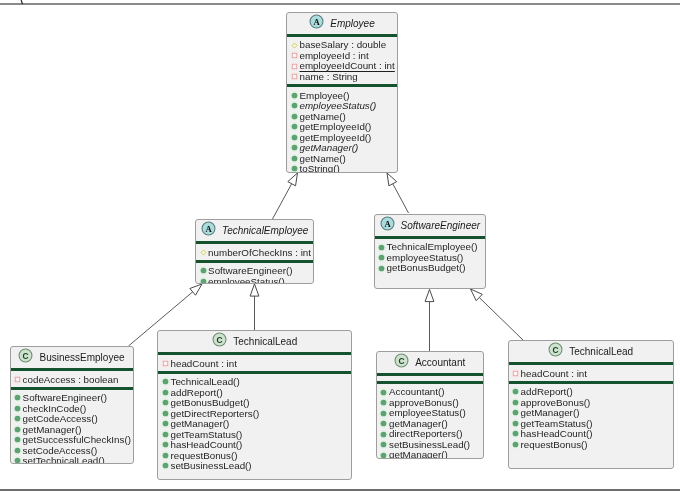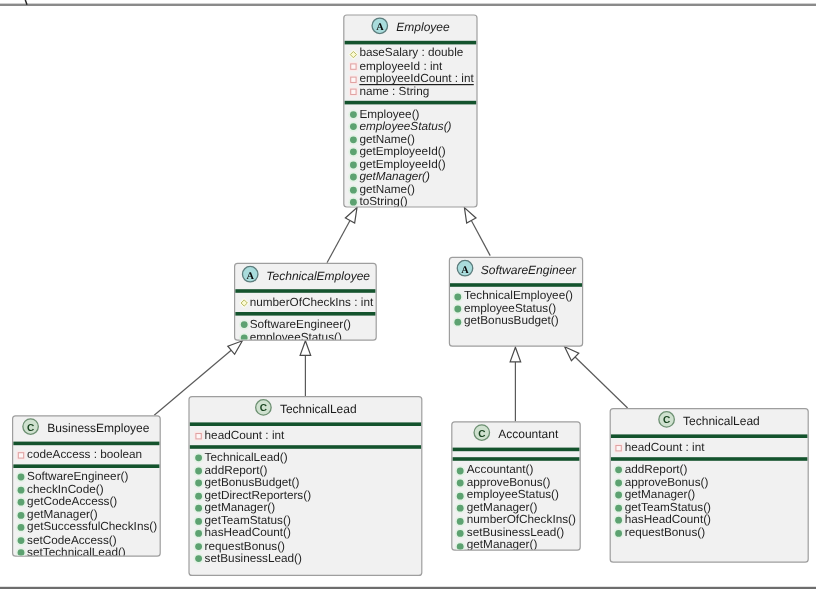--- a/index.html
+++ b/index.html
@@ -401,21 +401,21 @@
                 <circle cx="5.5" cy="5.5" r="4.3" fill="#e3f2e5"></circle>
                 <circle cx="5.5" cy="5.5" r="2.85" fill="#5da271"></circle>
               </svg></span>
             <span class="txt">getManager()</span>
           </div>
           <div class="mrow">
             <span class="marker"><svg width="11" height="11" viewBox="0 0 11 11">
                 <circle cx="5.5" cy="5.5" r="4.3" fill="#e3f2e5"></circle>
                 <circle cx="5.5" cy="5.5" r="2.85" fill="#5da271"></circle>
               </svg></span>
-            <span class="txt">numberOfCheckIns()</span>
+            <span class="txt">directReporters()</span>
           </div>
           <div class="mrow">
             <span class="marker"><svg width="11" height="11" viewBox="0 0 11 11">
                 <circle cx="5.5" cy="5.5" r="4.3" fill="#e3f2e5"></circle>
                 <circle cx="5.5" cy="5.5" r="2.85" fill="#5da271"></circle>
               </svg></span>
             <span class="txt">setBusinessLead()</span>
           </div>
           <div class="mrow">
             <span class="marker"><svg width="11" height="11" viewBox="0 0 11 11">

